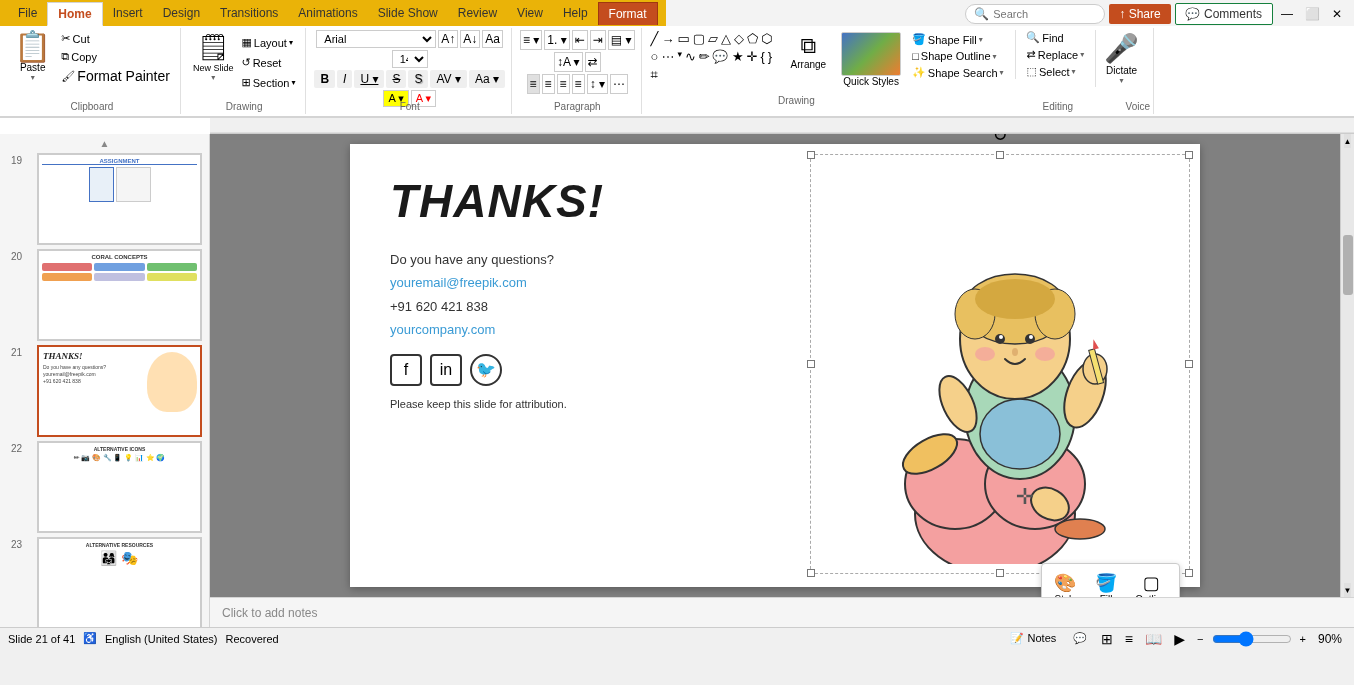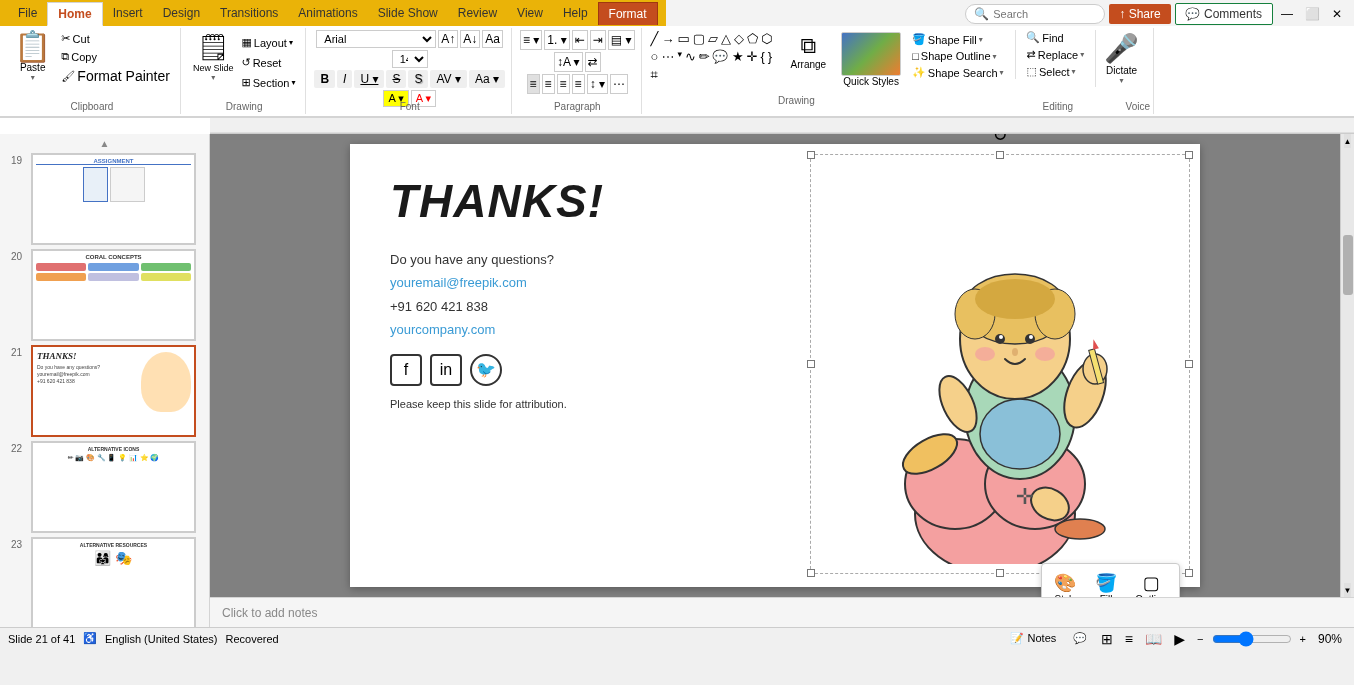--- a/index.html
+++ b/index.html
@@ -29,21 +29,21 @@
     .font-btn.bold { font-weight: bold; }
     .font-btn.italic { font-style: italic; }
     .font-btn.underline { text-decoration: underline; }
     .font-btn.strike { text-decoration: line-through; }
 
     
     .main-area { display: flex; height: calc(685px - 118px - 22px); }
 
     
     .slide-panel { width: 210px; background: #f5f5f5; border-right: 1px solid #d4d4d4; overflow-y: auto; padding: 4px; display: flex; flex-direction: column; gap: 4px; }
-    .slide-thumb { display: flex; gap: 9px; align-items: flex-start; cursor: pointer; }
+    .slide-thumb { display: flex; gap: 15px; align-items: flex-start; cursor: pointer; }
     .slide-num { font-size: 10px; color: #666; width: 18px; text-align: right; padding-top: 2px; }
     .slide-img { border: 2px solid #ccc; background: white; width: 165px; height: 92px; overflow: hidden; position: relative; display: flex; align-items: center; justify-content: center; }
     .slide-img.active { border: 2px solid #c44d1e; }
 
     
     .canvas-area { flex: 1; background: #808080; display: flex; flex-direction: column; align-items: center; justify-content: flex-start; padding: 10px; overflow: auto; position: relative; }
     .slide-canvas { background: white; width: 850px; height: 478px; position: relative; box-shadow: 0 2px 8px rgba(0,0,0,0.3); }
 
     
     .notes-bar { background: #f5f5f5; border-top: 1px solid #d4d4d4; height: 30px; display: flex; align-items: center; padding: 12px 12px; color: #888; font-size: 12px; cursor: text; }

